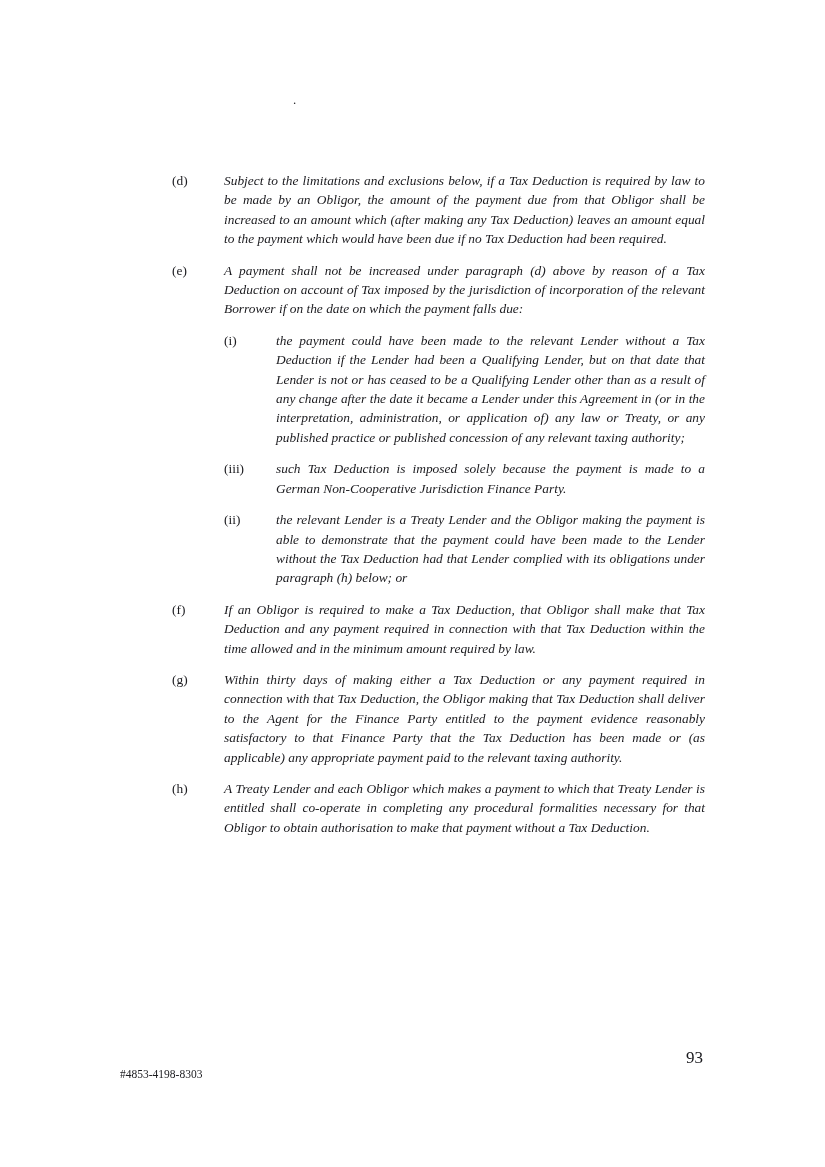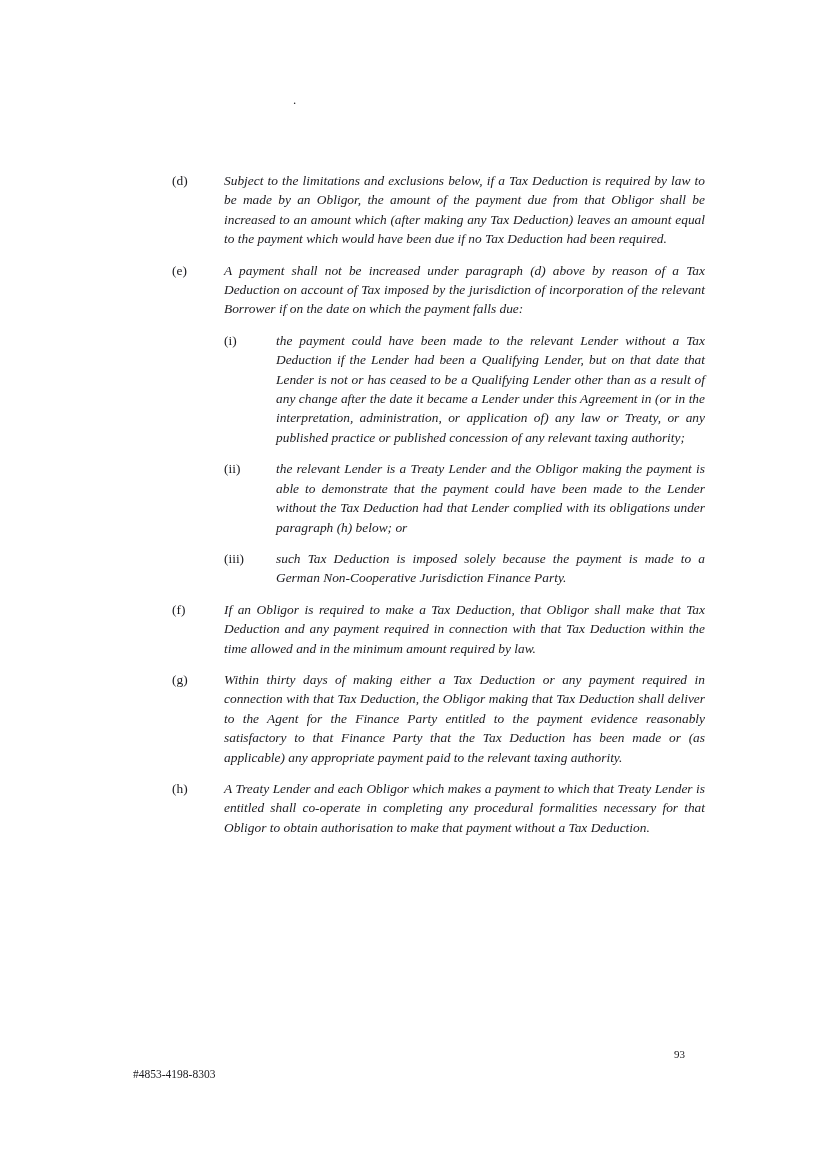--- a/index.html
+++ b/index.html
@@ -45,29 +45,29 @@
   }
   .clause-text {
     flex: 1 1 auto;
     text-align: justify;
     text-justify: inter-word;
     font-style: italic;
   }
   .page-number {
     position: absolute;
     top: 1048px;
-    right: 140px;
-    font-size: 11px;
+    right: 122px;
+    font-size: 17px;
     color: #1a1a1e;
     text-align: center;
   }
   .doc-id {
     position: absolute;
     top: 1068px;
-    left: 133px;
+    left: 120px;
     font-size: 11.5px;
     color: #1a1a1e;
   }
 </style>
 </head>
 <body>
 
 <div class="page">
 
   <div class="top-mark">.</div>
@@ -83,27 +83,27 @@
       <span class="clause-label">(e)</span>
       <div class="clause-text">A payment shall not be increased under paragraph (d) above by reason of a Tax Deduction on account of Tax imposed by the jurisdiction of incorporation of the relevant Borrower if on the date on which the payment falls due:</div>
     </div>
 
     <div class="subclause">
       <span class="clause-label">(i)</span>
       <div class="clause-text">the payment could have been made to the relevant Lender without a Tax Deduction if the Lender had been a Qualifying Lender, but on that date that Lender is not or has ceased to be a Qualifying Lender other than as a result of any change after the date it became a Lender under this Agreement in (or in the interpretation, administration, or application of) any law or Treaty, or any published practice or published concession of any relevant taxing authority;</div>
     </div>
 
     <div class="subclause">
-      <span class="clause-label">(ii)</span>
-      <div class="clause-text">the relevant Lender is a Treaty Lender and the Obligor making the payment is able to demonstrate that the payment could have been made to the Lender without the Tax Deduction had that Lender complied with its obligations under paragraph (h) below; or</div>
+      <span class="clause-label">(iii)</span>
+      <div class="clause-text">such Tax Deduction is imposed solely because the payment is made to a German Non-Cooperative Jurisdiction Finance Party.</div>
     </div>
 
     <div class="subclause">
-      <span class="clause-label">(iii)</span>
-      <div class="clause-text">such Tax Deduction is imposed solely because the payment is made to a German Non-Cooperative Jurisdiction Finance Party.</div>
+      <span class="clause-label">(ii)</span>
+      <div class="clause-text">the relevant Lender is a Treaty Lender and the Obligor making the payment is able to demonstrate that the payment could have been made to the Lender without the Tax Deduction had that Lender complied with its obligations under paragraph (h) below; or</div>
     </div>
 
     <div class="clause">
       <span class="clause-label">(f)</span>
       <div class="clause-text">If an Obligor is required to make a Tax Deduction, that Obligor shall make that Tax Deduction and any payment required in connection with that Tax Deduction within the time allowed and in the minimum amount required by law.</div>
     </div>
 
     <div class="clause">
       <span class="clause-label">(g)</span>
       <div class="clause-text">Within thirty days of making either a Tax Deduction or any payment required in connection with that Tax Deduction, the Obligor making that Tax Deduction shall deliver to the Agent for the Finance Party entitled to the payment evidence reasonably satisfactory to that Finance Party that the Tax Deduction has been made or (as applicable) any appropriate payment paid to the relevant taxing authority.</div>

